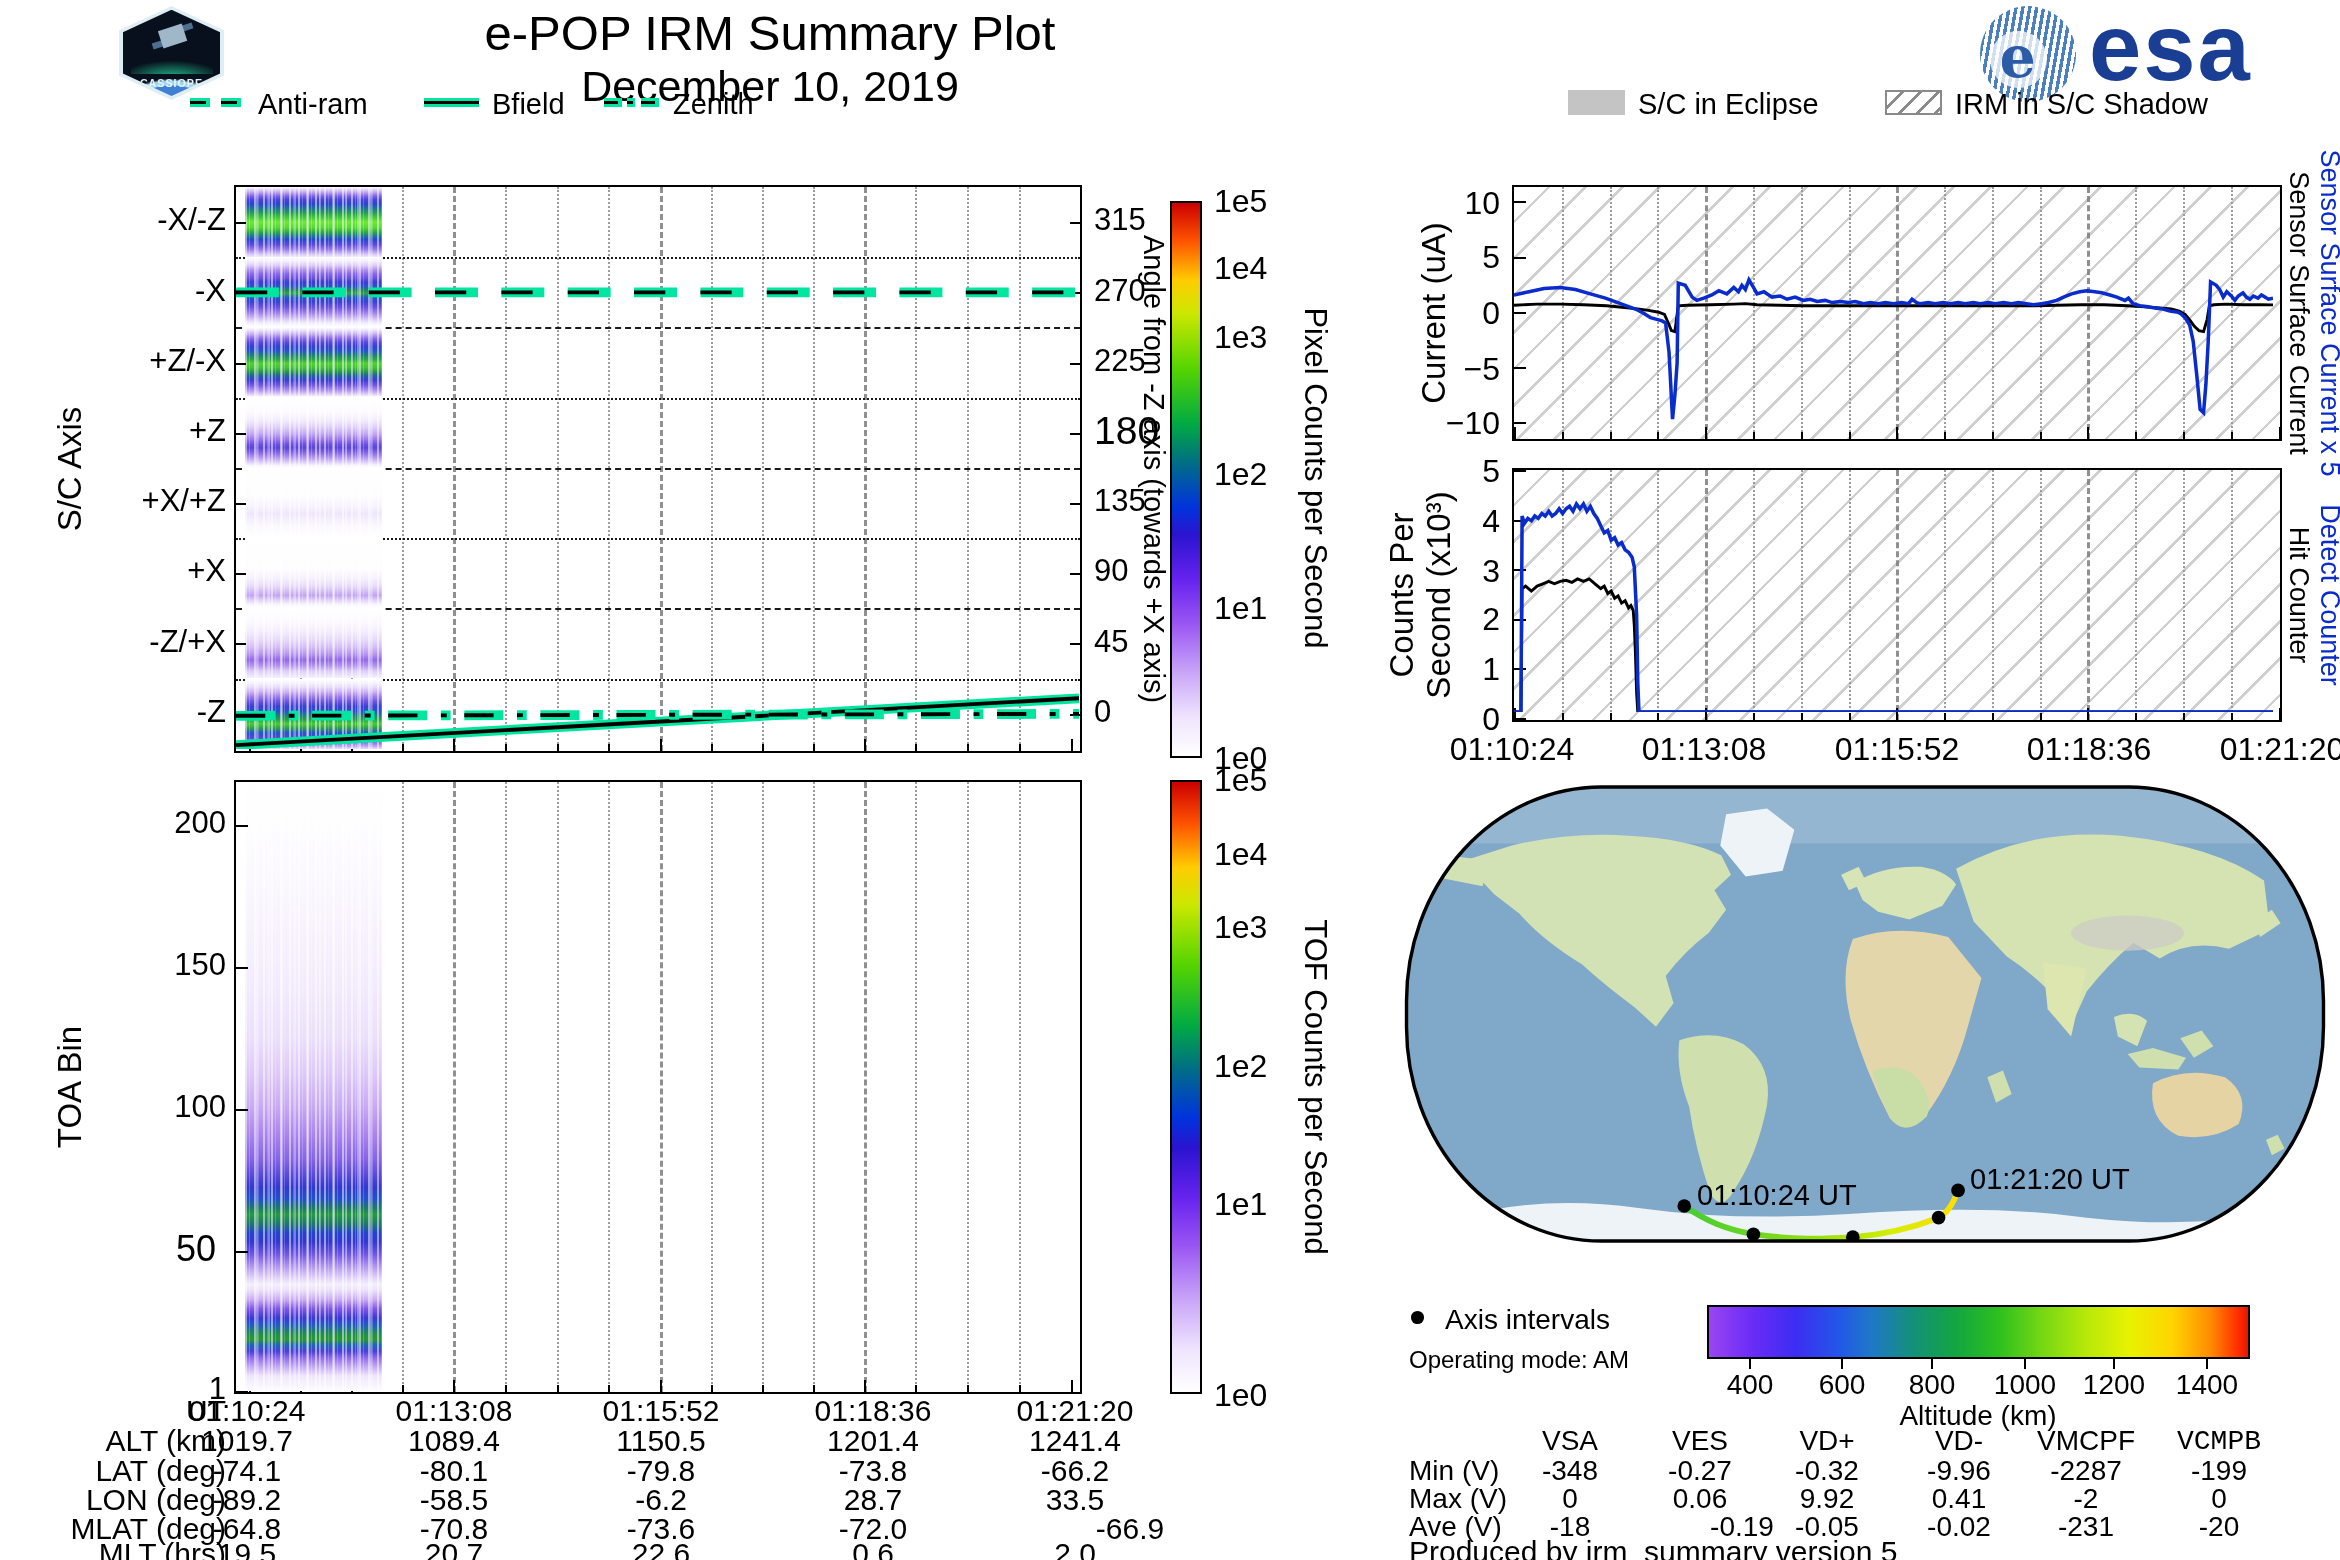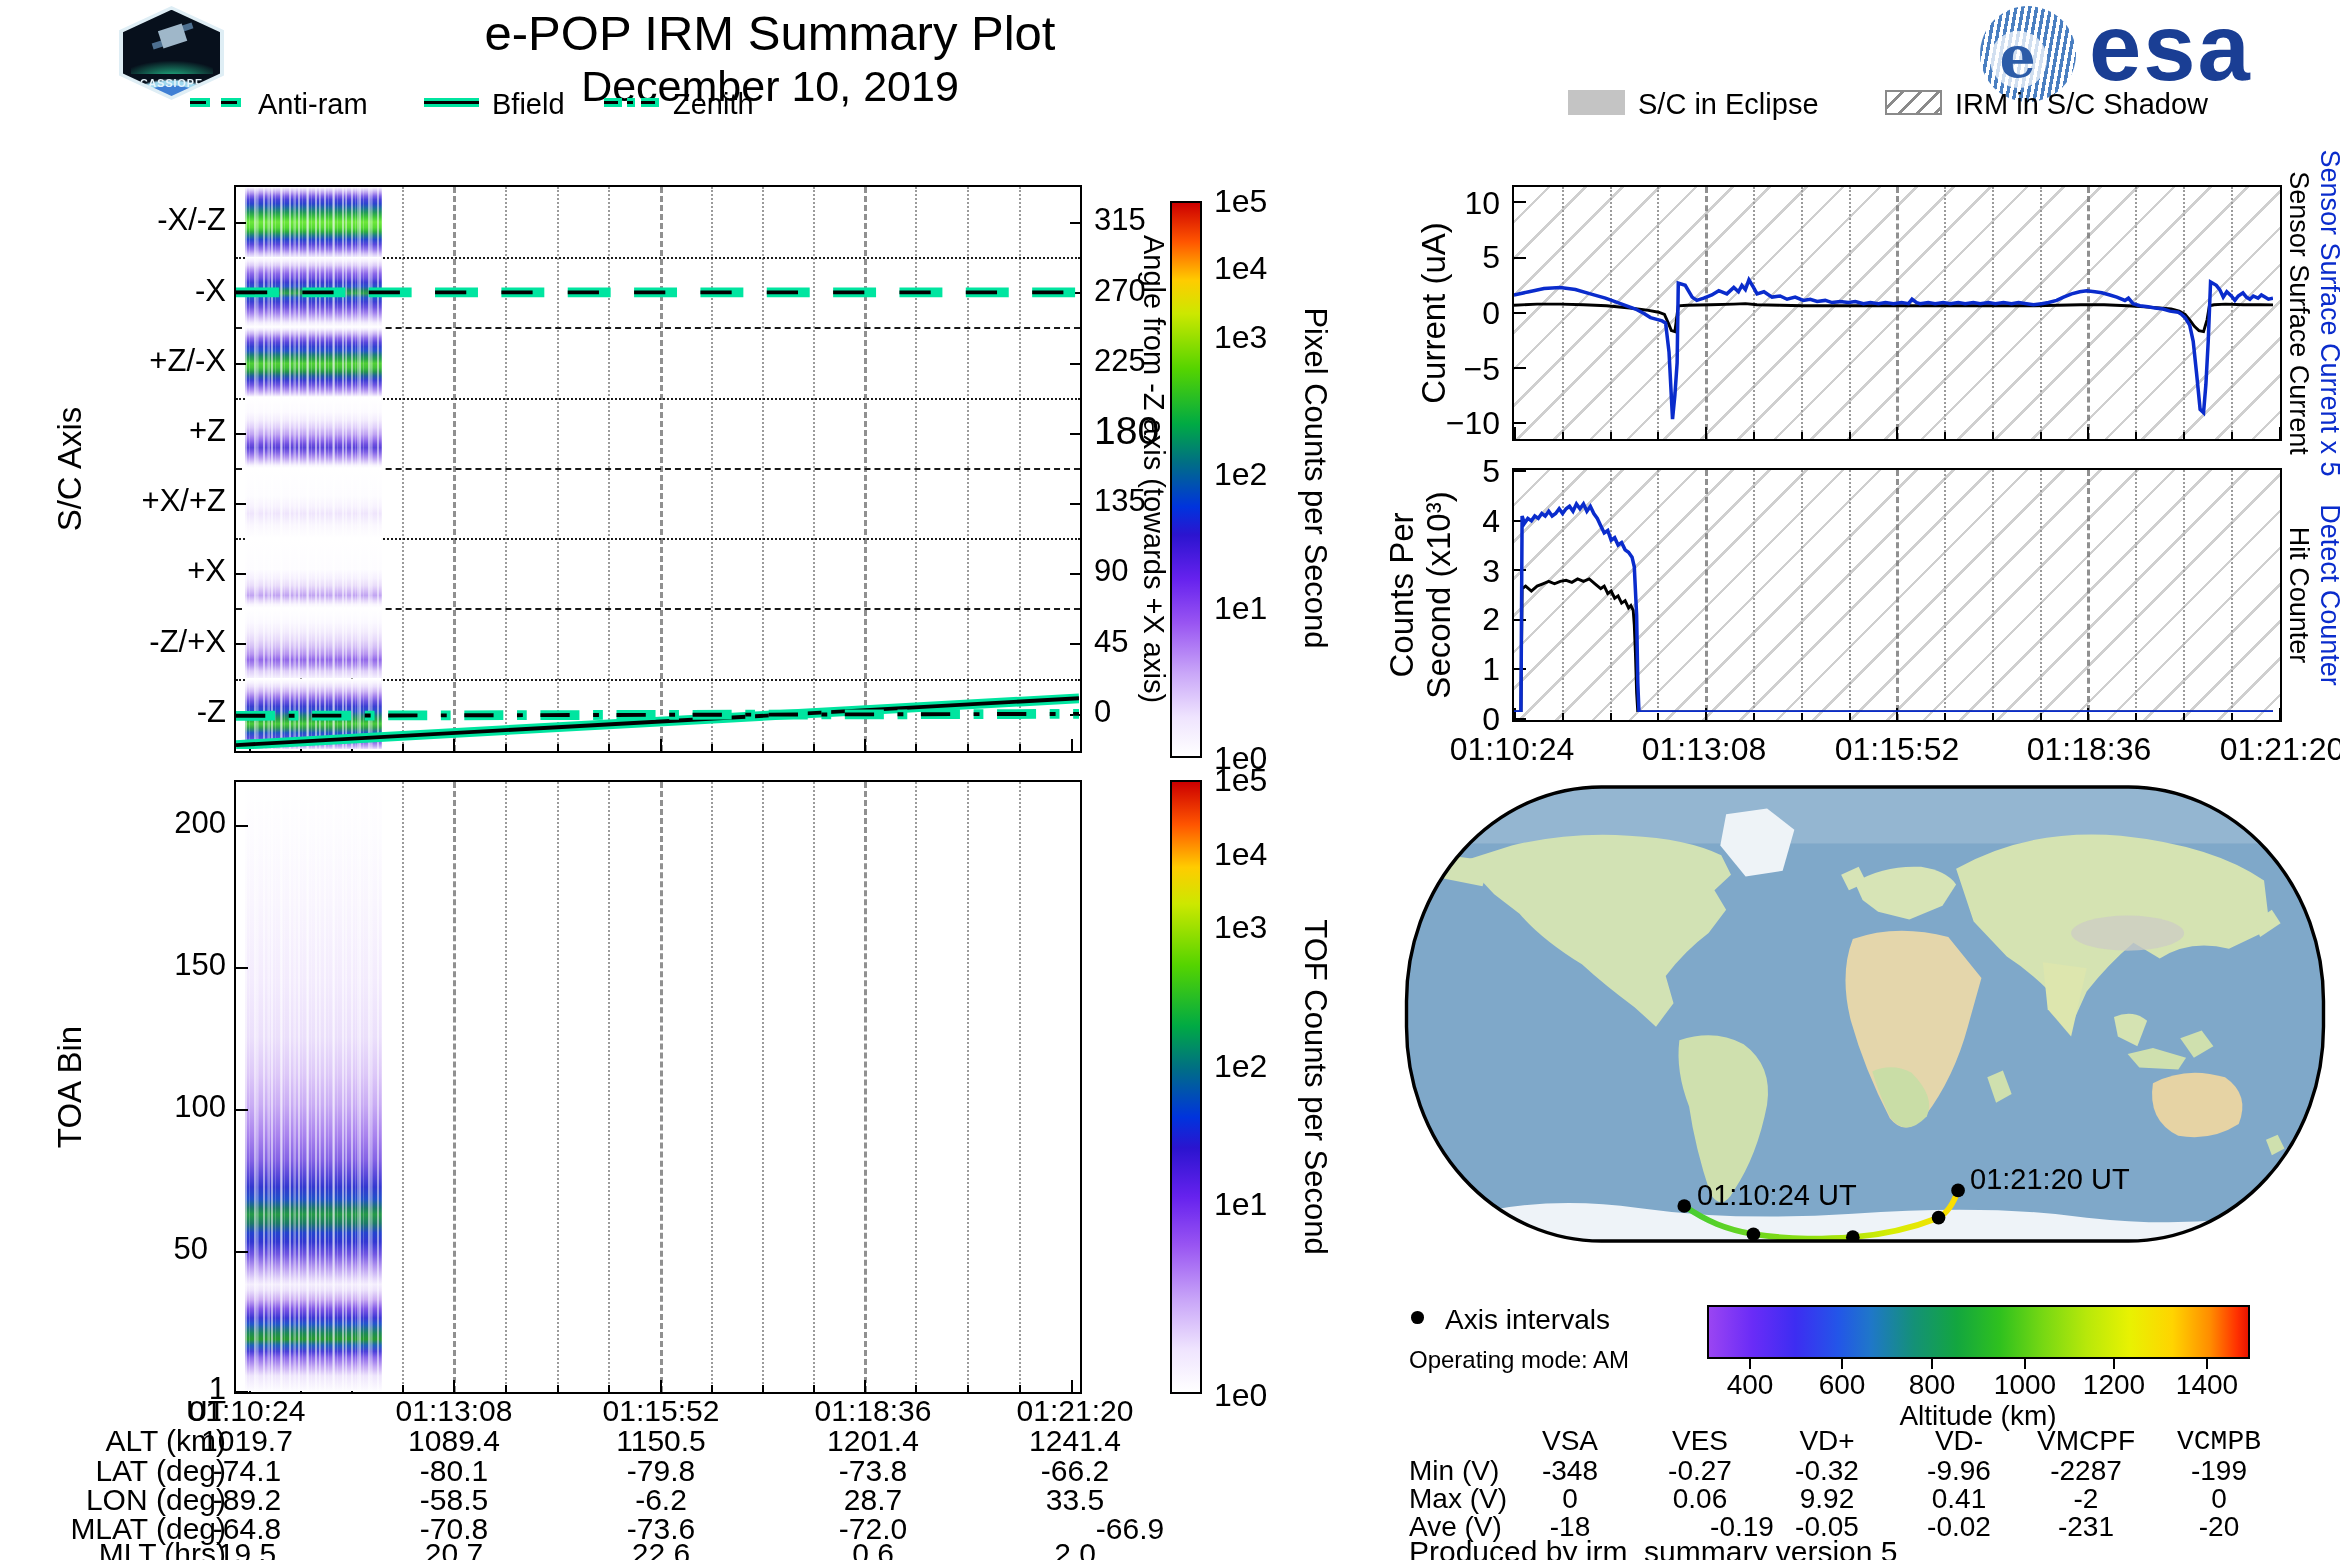--- a/index.html
+++ b/index.html
@@ -390,21 +390,21 @@
 <div class="abs lbl" style="left:1094px;top:501px;transform:translateY(-50%);font-size:31px;">135</div>
 <div class="abs lbl" style="left:226px;top:571px;transform:translate(-100%,-50%);font-size:31px;">+X</div>
 <div class="abs lbl" style="left:1094px;top:571px;transform:translateY(-50%);font-size:31px;">90</div>
 <div class="abs lbl" style="left:226px;top:642px;transform:translate(-100%,-50%);font-size:31px;">-Z/+X</div>
 <div class="abs lbl" style="left:1094px;top:642px;transform:translateY(-50%);font-size:31px;">45</div>
 <div class="abs lbl" style="left:226px;top:712px;transform:translate(-100%,-50%);font-size:31px;">-Z</div>
 <div class="abs lbl" style="left:1094px;top:712px;transform:translateY(-50%);font-size:31px;">0</div>
 <div class="abs lbl" style="left:226px;top:823px;transform:translate(-100%,-50%);font-size:31px;">200</div>
 <div class="abs lbl" style="left:226px;top:965px;transform:translate(-100%,-50%);font-size:31px;">150</div>
 <div class="abs lbl" style="left:226px;top:1107px;transform:translate(-100%,-50%);font-size:31px;">100</div>
-<div class="abs lbl" style="left:208px;top:1249px;transform:translate(-100%,-50%);font-size:31px;">50</div>
+<div class="abs lbl" style="left:216px;top:1249px;transform:translate(-100%,-50%);font-size:36px;">50</div>
 <div class="abs lbl" style="left:226px;top:1389px;transform:translate(-100%,-50%);font-size:31px;">1</div>
 <div class="abs lbl" style="left:1214px;top:201px;transform:translateY(-50%);font-size:32px;">1e5</div>
 <div class="abs lbl" style="left:1214px;top:268px;transform:translateY(-50%);font-size:32px;">1e4</div>
 <div class="abs lbl" style="left:1214px;top:337px;transform:translateY(-50%);font-size:32px;">1e3</div>
 <div class="abs lbl" style="left:1214px;top:474px;transform:translateY(-50%);font-size:32px;">1e2</div>
 <div class="abs lbl" style="left:1214px;top:608px;transform:translateY(-50%);font-size:32px;">1e1</div>
 <div class="abs lbl" style="left:1214px;top:758px;transform:translateY(-50%);font-size:32px;">1e0</div>
 <div class="abs lbl" style="left:1214px;top:780px;transform:translateY(-50%);font-size:32px;">1e5</div>
 <div class="abs lbl" style="left:1214px;top:854px;transform:translateY(-50%);font-size:32px;">1e4</div>
 <div class="abs lbl" style="left:1214px;top:927px;transform:translateY(-50%);font-size:32px;">1e3</div>

